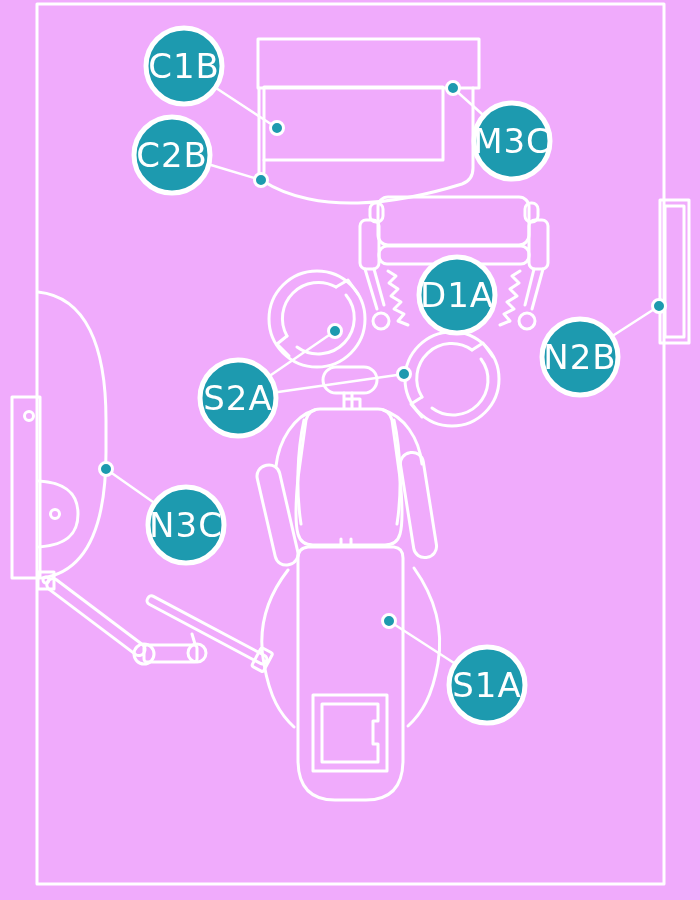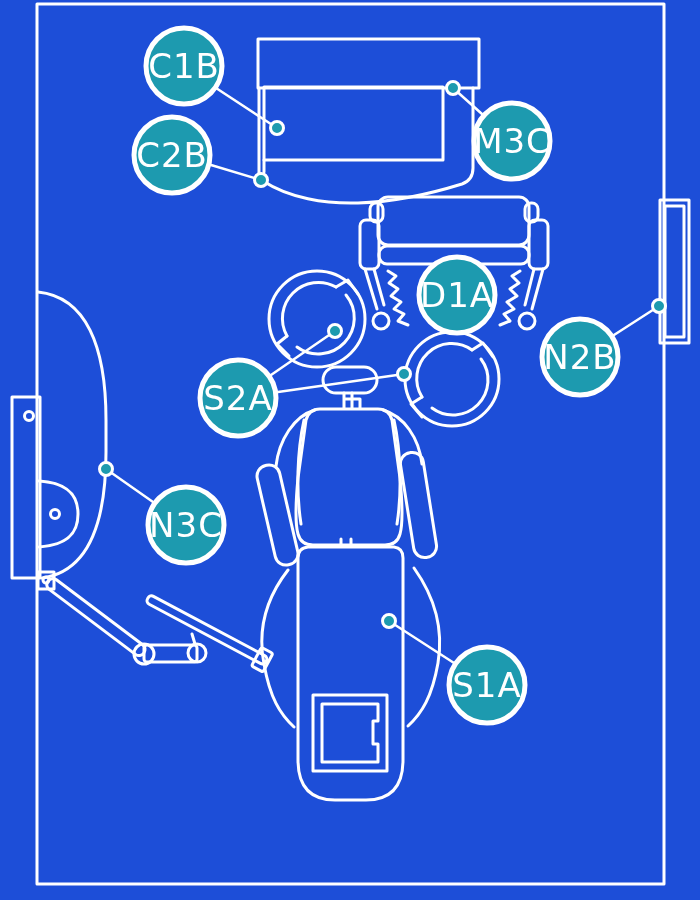--- a/index.html
+++ b/index.html
@@ -1,17 +1,17 @@
 <!DOCTYPE html>
 <html><head>
 <meta charset="utf-8">
 <style>
   html,body{margin:0;padding:0;}
   body{width:700px;height:900px;background:#4a7355;font-family:"DejaVu Sans","Liberation Sans",sans-serif;}
-  .stage{position:relative;width:700px;height:900px;background:#1d4ed8;overflow:hidden;}
+  .stage{position:relative;width:700px;height:900px;background:#f0abfc;overflow:hidden;}
   svg{display:block;}
   .ln{fill:none;stroke:#ffffff;stroke-width:3;stroke-linecap:round;stroke-linejoin:round;}
   .ln-thin{fill:none;stroke:#ffffff;stroke-width:2.5;stroke-linecap:round;}
   .dot{fill:#1d9aaf;stroke:#ffffff;stroke-width:3;}
   .callout-bg{fill:#1d9aaf;stroke:#ffffff;stroke-width:5;}
   .callout-label{fill:#ffffff;font-size:34px;letter-spacing:1px;text-anchor:middle;font-family:"DejaVu Sans","Liberation Sans",sans-serif;}
   .callout{cursor:pointer;}
 </style>
 </head>
 <body>

